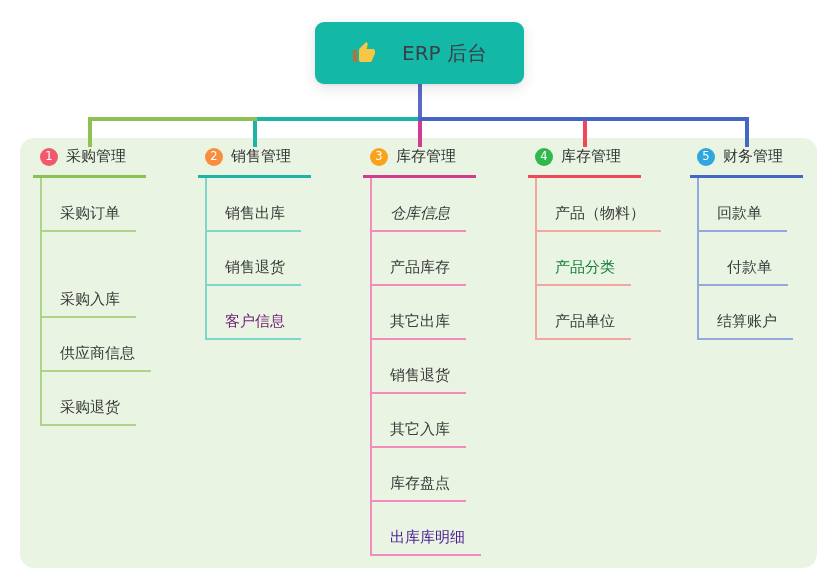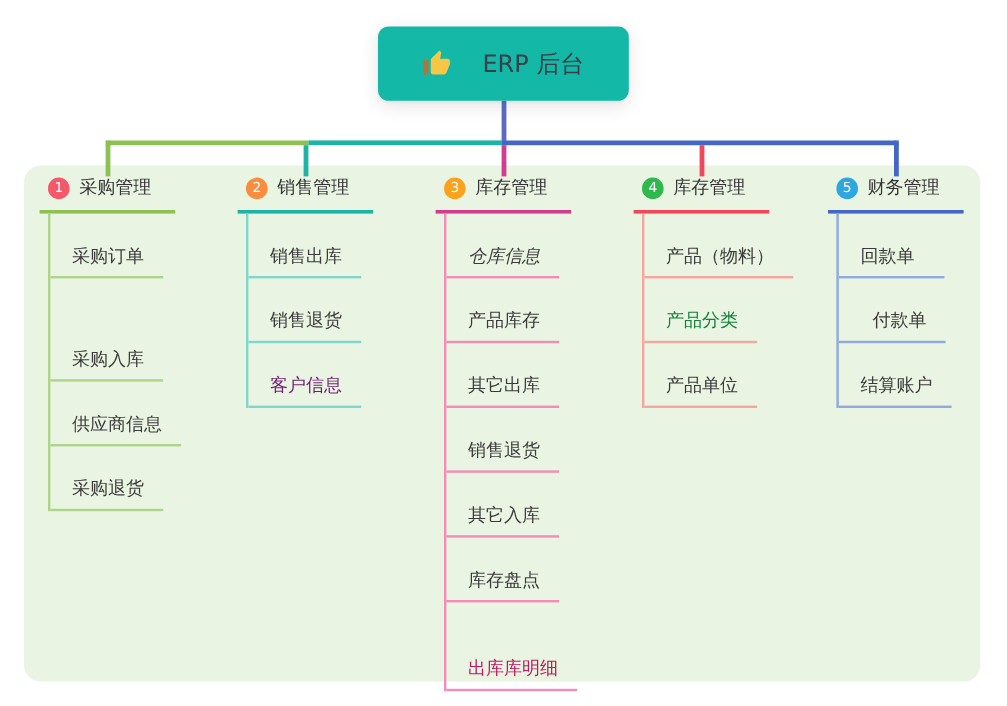--- a/index.html
+++ b/index.html
@@ -133,21 +133,21 @@
           </div>
           <div class="child" style="border-bottom-color: rgb(242, 140, 186); color: rgb(58, 58, 58);">
             <span>销售退货</span>
           </div>
           <div class="child" style="border-bottom-color: rgb(242, 140, 186); color: rgb(58, 58, 58);">
             <span>其它入库</span>
           </div>
           <div class="child" style="border-bottom-color: rgb(242, 140, 186); color: rgb(58, 58, 58);">
             <span>库存盘点</span>
           </div>
-          <div class="child" style="border-bottom-color: rgb(242, 140, 186); color: #be185d; margin-top: 20px;">
+          <div class="child" style="border-bottom-color: rgb(242, 140, 186); color: #4c1d95;">
             <span>出库库明细</span>
           </div>
         </div>
       </div>
       <div class="branch" style="left: 508px;">
         <div class="branch-title" style="border-bottom-color: rgb(240, 72, 90); color: rgb(51, 51, 51);">
           <span class="badge" style="background: rgb(46, 184, 78);">4</span>
           <span>库存管理</span>
         </div>
         <div class="children" style="border-left-color: rgb(246, 166, 160);">

